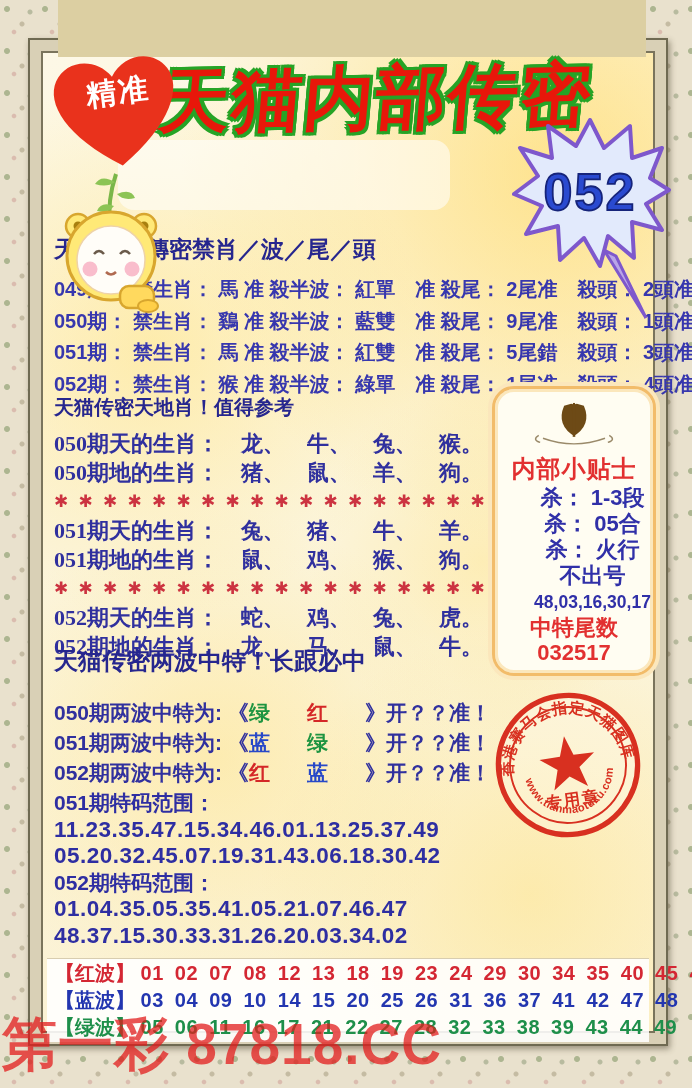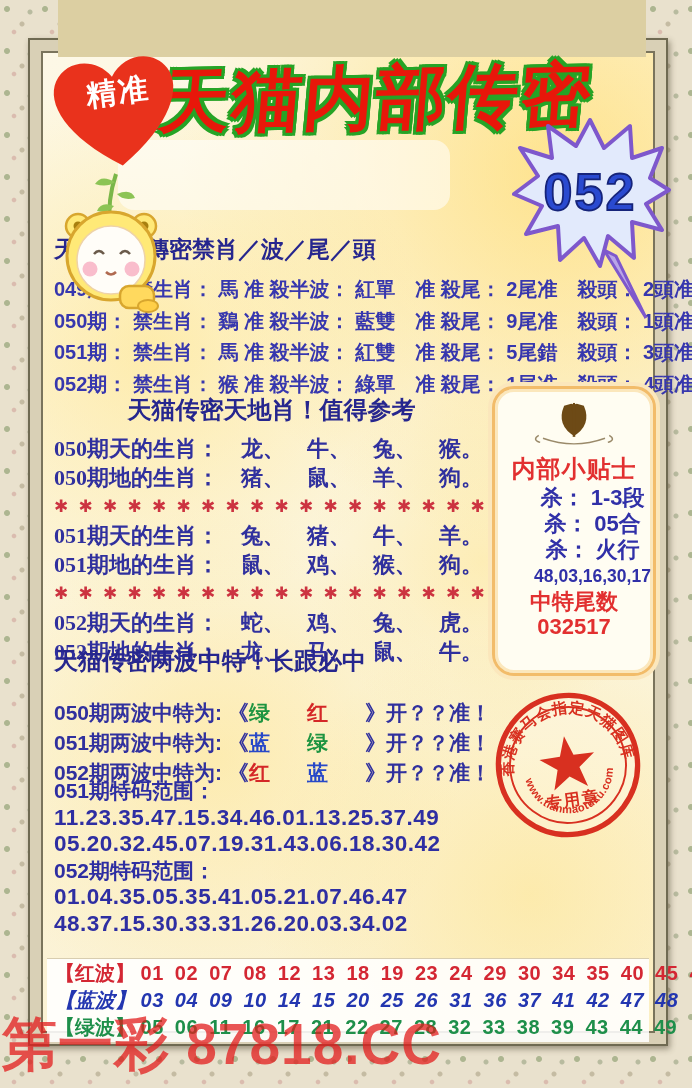--- a/index.html
+++ b/index.html
@@ -49,34 +49,34 @@
   .mascot{position:absolute;left:44px;top:168px;width:136px;height:145px;z-index:5;}
   .burst{position:absolute;left:512px;top:118px;width:160px;height:205px;z-index:5;}
 
   .sec-title{font-weight:bold;color:#26268e;white-space:nowrap;}
   .sec1{position:absolute;left:54px;top:234px;width:600px;z-index:3;}
   .sec1 .sec-title{font-size:23px;}
   .sec1-rows{margin-top:9px;}
   .sec1-rows .row{font-size:20px;font-weight:bold;color:#3737ae;line-height:31.5px;white-space:nowrap;}
 
   .sec2{position:absolute;left:54px;top:394px;width:435px;z-index:3;}
-  .sec2 .sec-title{font-size:24px;text-align:center;}
+  .sec2 .sec-title{font-size:20px;}
   .sec2-lines{margin-top:8px;font-family:Liberation Serif, serif;}
   .sec2-lines .line{font-size:22px;font-weight:bold;color:#30309e;line-height:29px;white-space:nowrap;}
   .stars{font-size:17px;color:#cc3340;letter-spacing:3px;line-height:29px;white-space:nowrap;}
 
   .sec3{position:absolute;left:54px;top:645px;width:435px;z-index:3;}
   .sec3 .sec-title{font-size:24px;}
   .sec3-rows{margin-top:21px;}
   .sec3-rows .row{font-size:21px;font-weight:bold;color:#30309e;line-height:30px;white-space:nowrap;}
   .wave-char{display:inline-block;min-width:58px;}
 
   .sec4{position:absolute;left:54px;top:770px;width:440px;z-index:3;}
   .sec4 .sec-title{font-size:25px;}
-  .sec4-lines{margin-top:8px;}
+  .sec4-lines{margin-top:20px;}
   .sec4-lines .line{font-size:21px;font-weight:bold;color:#2e2ea2;line-height:26.5px;white-space:nowrap;}
   .sec4-lines .nums{font-size:22.5px;letter-spacing:.5px;}
 
   .wave-panel{
     position:absolute;left:47px;top:958px;width:602px;height:84px;z-index:3;
     background:rgba(255,255,255,.88);border-top:1px solid #d8cdb0;
     display:flex;flex-direction:column;justify-content:center;padding-left:8px;box-sizing:border-box;
   }
   .wave-row{font-size:20px;font-weight:bold;line-height:27px;white-space:nowrap;}
   .wave-row .nums{word-spacing:5px;letter-spacing:.5px;}
@@ -188,36 +188,37 @@
       <div class="line nums">11.23.35.47.15.34.46.01.13.25.37.49</div>
       <div class="line nums">05.20.32.45.07.19.31.43.06.18.30.42</div>
       <div class="line">052期特码范围：</div>
       <div class="line nums">01.04.35.05.35.41.05.21.07.46.47</div>
       <div class="line nums">48.37.15.30.33.31.26.20.03.34.02</div>
     </div>
   </div>
 
   <div class="wave-panel">
     <div class="wave-row" style="color: rgb(212, 39, 51);"><span>【红波】</span> <span class="nums">01 02 07 08 12 13 18 19 23 24 29 30 34 35 40 45 46</span></div>
-    <div class="wave-row" style="color: rgb(35, 54, 176); font-style: italic;"><span>【蓝波】</span> <span class="nums">03 04 09 10 14 15 20 25 26 31 36 37 41 42 47 48</span></div>
+    <div class="wave-row" style="color: rgb(35, 54, 176);"><span>【蓝波】</span> <span class="nums">03 04 09 10 14 15 20 25 26 31 36 37 41 42 47 48</span></div>
     <div class="wave-row" style="color: rgb(30, 143, 74); text-align: center;"><span>【绿波】</span> <span class="nums">05 06 11 16 17 21 22 27 28 32 33 38 39 43 44 49</span></div>
   </div>
 
   <div class="tips-box">
     <svg class="bird" width="110" height="58" viewBox="0 0 156 62">
       <path d="M64 8 q-12 28 16 44 q-5 -22 1 -37 q3 -9 -7 -10 z" fill="#6d4a16"></path>
       <path d="M92 8 q12 28 -16 44 q5 -22 -1 -37 q-3 -9 7 -10 z" fill="#6d4a16"></path>
       <path d="M78 4 v48" stroke="#6d4a16" stroke-width="3"></path>
       <path d="M34 54 q44 16 88 0" stroke="#9a8a6a" fill="none" stroke-width="2"></path>
       <path d="M28 50 q-10 6 2 10 M128 50 q10 6 -2 10" stroke="#9a8a6a" fill="none" stroke-width="2"></path>
     </svg>
     <div class="tips-title">内部小贴士</div>
     <div class="tips-line">杀：  1-3段</div>
     <div class="tips-line">杀：  05合</div>
     <div class="tips-line">杀：  火行</div>
+    <div class="tips-line">不出号</div>
     <div class="tips-line small">48,03,16,30,17</div>
     <div class="tips-footer">中特尾数</div>
     <div class="tips-footer">032517</div>
   </div>
 
   <svg class="stamp" viewBox="0 0 160 176">
     <circle cx="80" cy="88" r="72" fill="rgba(255,255,255,.25)" stroke="#d83020" stroke-width="5.5"></circle>
     <circle cx="80" cy="88" r="60" fill="none" stroke="#d83020" stroke-width="2"></circle>
     <polygon points="80,58 87.1,78.3 108.5,78.7 91.4,91.7 97.6,112.3 80,100 62.4,112.3 68.6,91.7 51.5,78.7 72.9,78.3" fill="#d83020"></polygon>
     <path id="arcTop" d="M 22 92 A 58 58 0 0 1 138 92" fill="none"></path>

